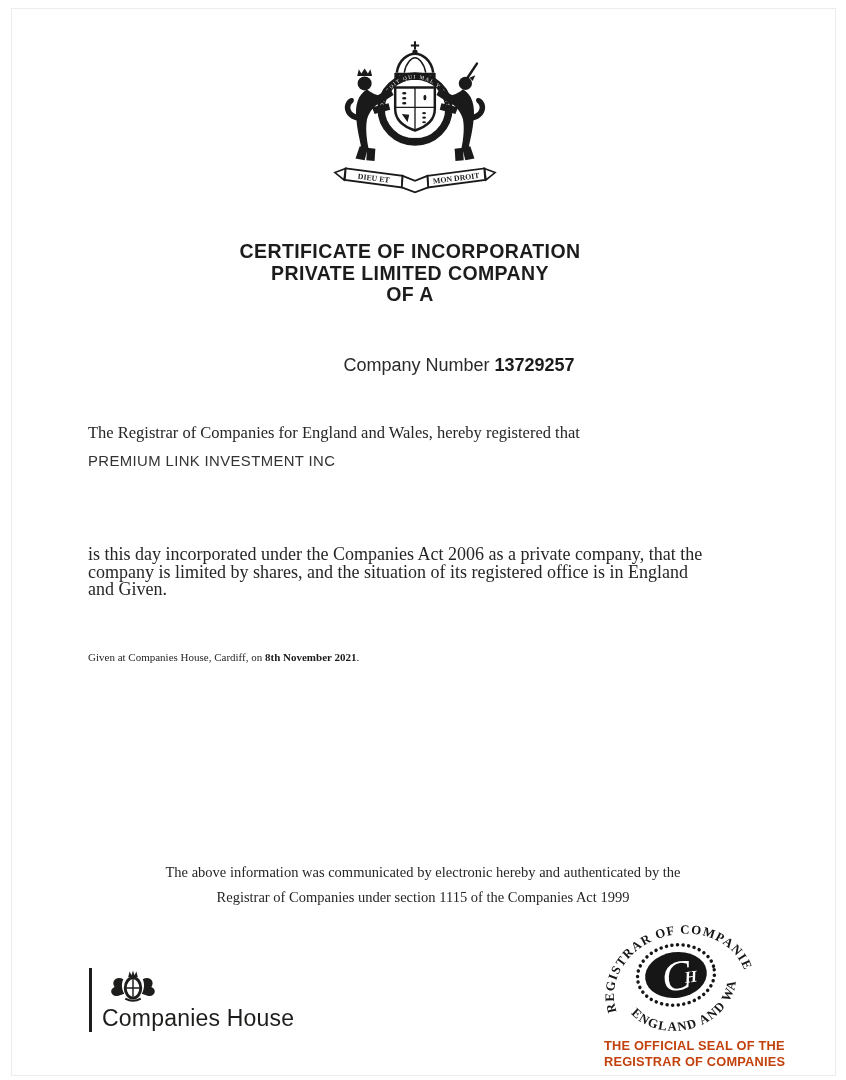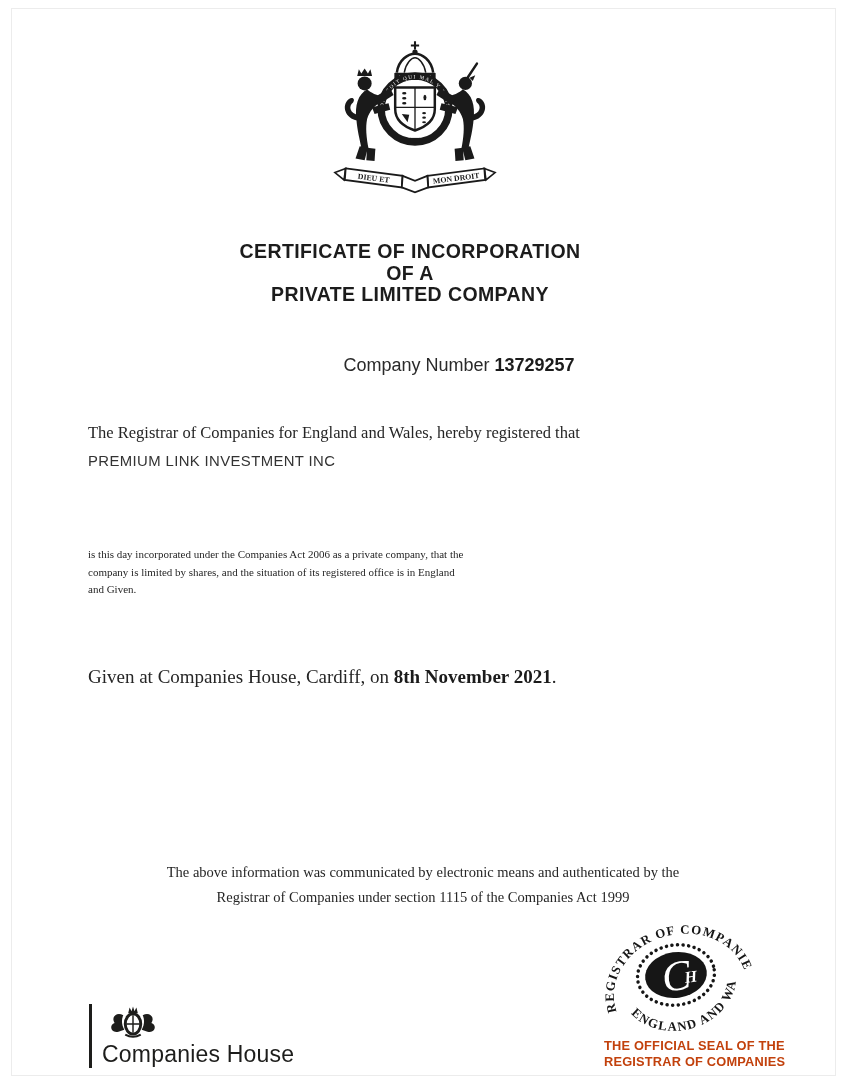--- a/index.html
+++ b/index.html
@@ -60,27 +60,27 @@
     font-size: 15.5px;
     letter-spacing: 0.4px;
     color: #333;
     transform: scaleX(0.96);
     transform-origin: left center;
   }
   .incorporation-text {
     position: absolute;
     left: 88px; top: 546px;
     width: 660px;
+    font-size: 18px;
+    line-height: 17.6px;
+  }
+  .given-line {
+    position: absolute;
+    left: 88px; top: 651px;
     font-size: 11px;
-    line-height: 17.6px;
-  }
-  .given-line {
-    position: absolute;
-    left: 88px; top: 666px;
-    font-size: 19px;
   }
   .given-line b { color: #1b1b1b; }
   
   .footer-note {
     position: absolute;
     left: 0; width: 846px; top: 860px;
     text-align: center;
     font-size: 14.5px;
     line-height: 25px;
   }
@@ -95,21 +95,21 @@
     left: 604px; top: 1038px;
     font-weight: bold;
     font-size: 12.8px;
     line-height: 16px;
     letter-spacing: 0.2px;
     color: #c2410c;
   }
   
   .ch-logo {
     position: absolute;
-    left: 89px; top: 1004px;
+    left: 89px; top: 968px;
     display: flex;
   }
   .ch-logo .bar {
     width: 3px; height: 64px;
     background: #1d1d1b;
     margin-right: 10px;
   }
   .ch-logo .stack { display: flex; flex-direction: column; }
   .ch-logo .wordmark {
     font-size: 23px;
@@ -200,22 +200,22 @@
           <path d="M95,167 L110,173 L125,167 L126,181 L110,187 L94,181 Z" fill="#ffffff" stroke-width="2.2"></path>
           <text x="60" y="173" transform="rotate(7 60 170)" text-anchor="middle" font-family="'Liberation Serif', serif" font-size="9.5" font-weight="bold" stroke="none">DIEU ET</text>
           <text x="160" y="173" transform="rotate(-7 160 170)" text-anchor="middle" font-family="'Liberation Serif', serif" font-size="9.5" font-weight="bold" stroke="none">MON DROIT</text>
         </g>
       </g>
     </svg>
   </div>
 
   <div class="cert-title">
     <div>CERTIFICATE OF INCORPORATION</div>
+    <div>PRIVATE LIMITED COMPANY</div>
     <div>OF A</div>
-    <div>PRIVATE LIMITED COMPANY</div>
   </div>
 
   <div class="company-number">
     <span>Company Number</span>
     <span> </span>
     <b>13729257</b>
   </div>
 
   <div class="certifies-line serif">The Registrar of Companies for England and Wales, hereby registered that</div>
 
@@ -225,21 +225,21 @@
     <span>is this day incorporated under the Companies Act 2006 as a private company, that the</span><br>
     <span>company is limited by shares, and the situation of its registered office is in England</span><br>
     <span>and Given.</span>
   </div>
 
   <div class="given-line serif">
     <span>Given at Companies House, Cardiff, on </span><b>8th November 2021</b><span>.</span>
   </div>
 
   <div class="footer-note serif">
-    <span>The above information was communicated by electronic means and authenticated by the</span><br>
+    <span>The above information was communicated by electronic hereby and authenticated by the</span><br>
     <span>Registrar of Companies under section 1115 of the Companies Act 1999</span>
   </div>
 
   <div class="seal-wrap">
     <svg width="164" height="126" viewBox="0 0 160 124">
       <defs>
         <path id="sealTop" d="M 14,78 A 63,53 0 1 1 146,78"></path>
         <path id="sealBot" d="M 25,82 A 57,47 0 0 0 135,82"></path>
       </defs>
       <g transform="rotate(-14 80 60)" fill="#161616" font-family="'Liberation Serif', serif" font-size="12.6" font-weight="bold" letter-spacing="1.2">

